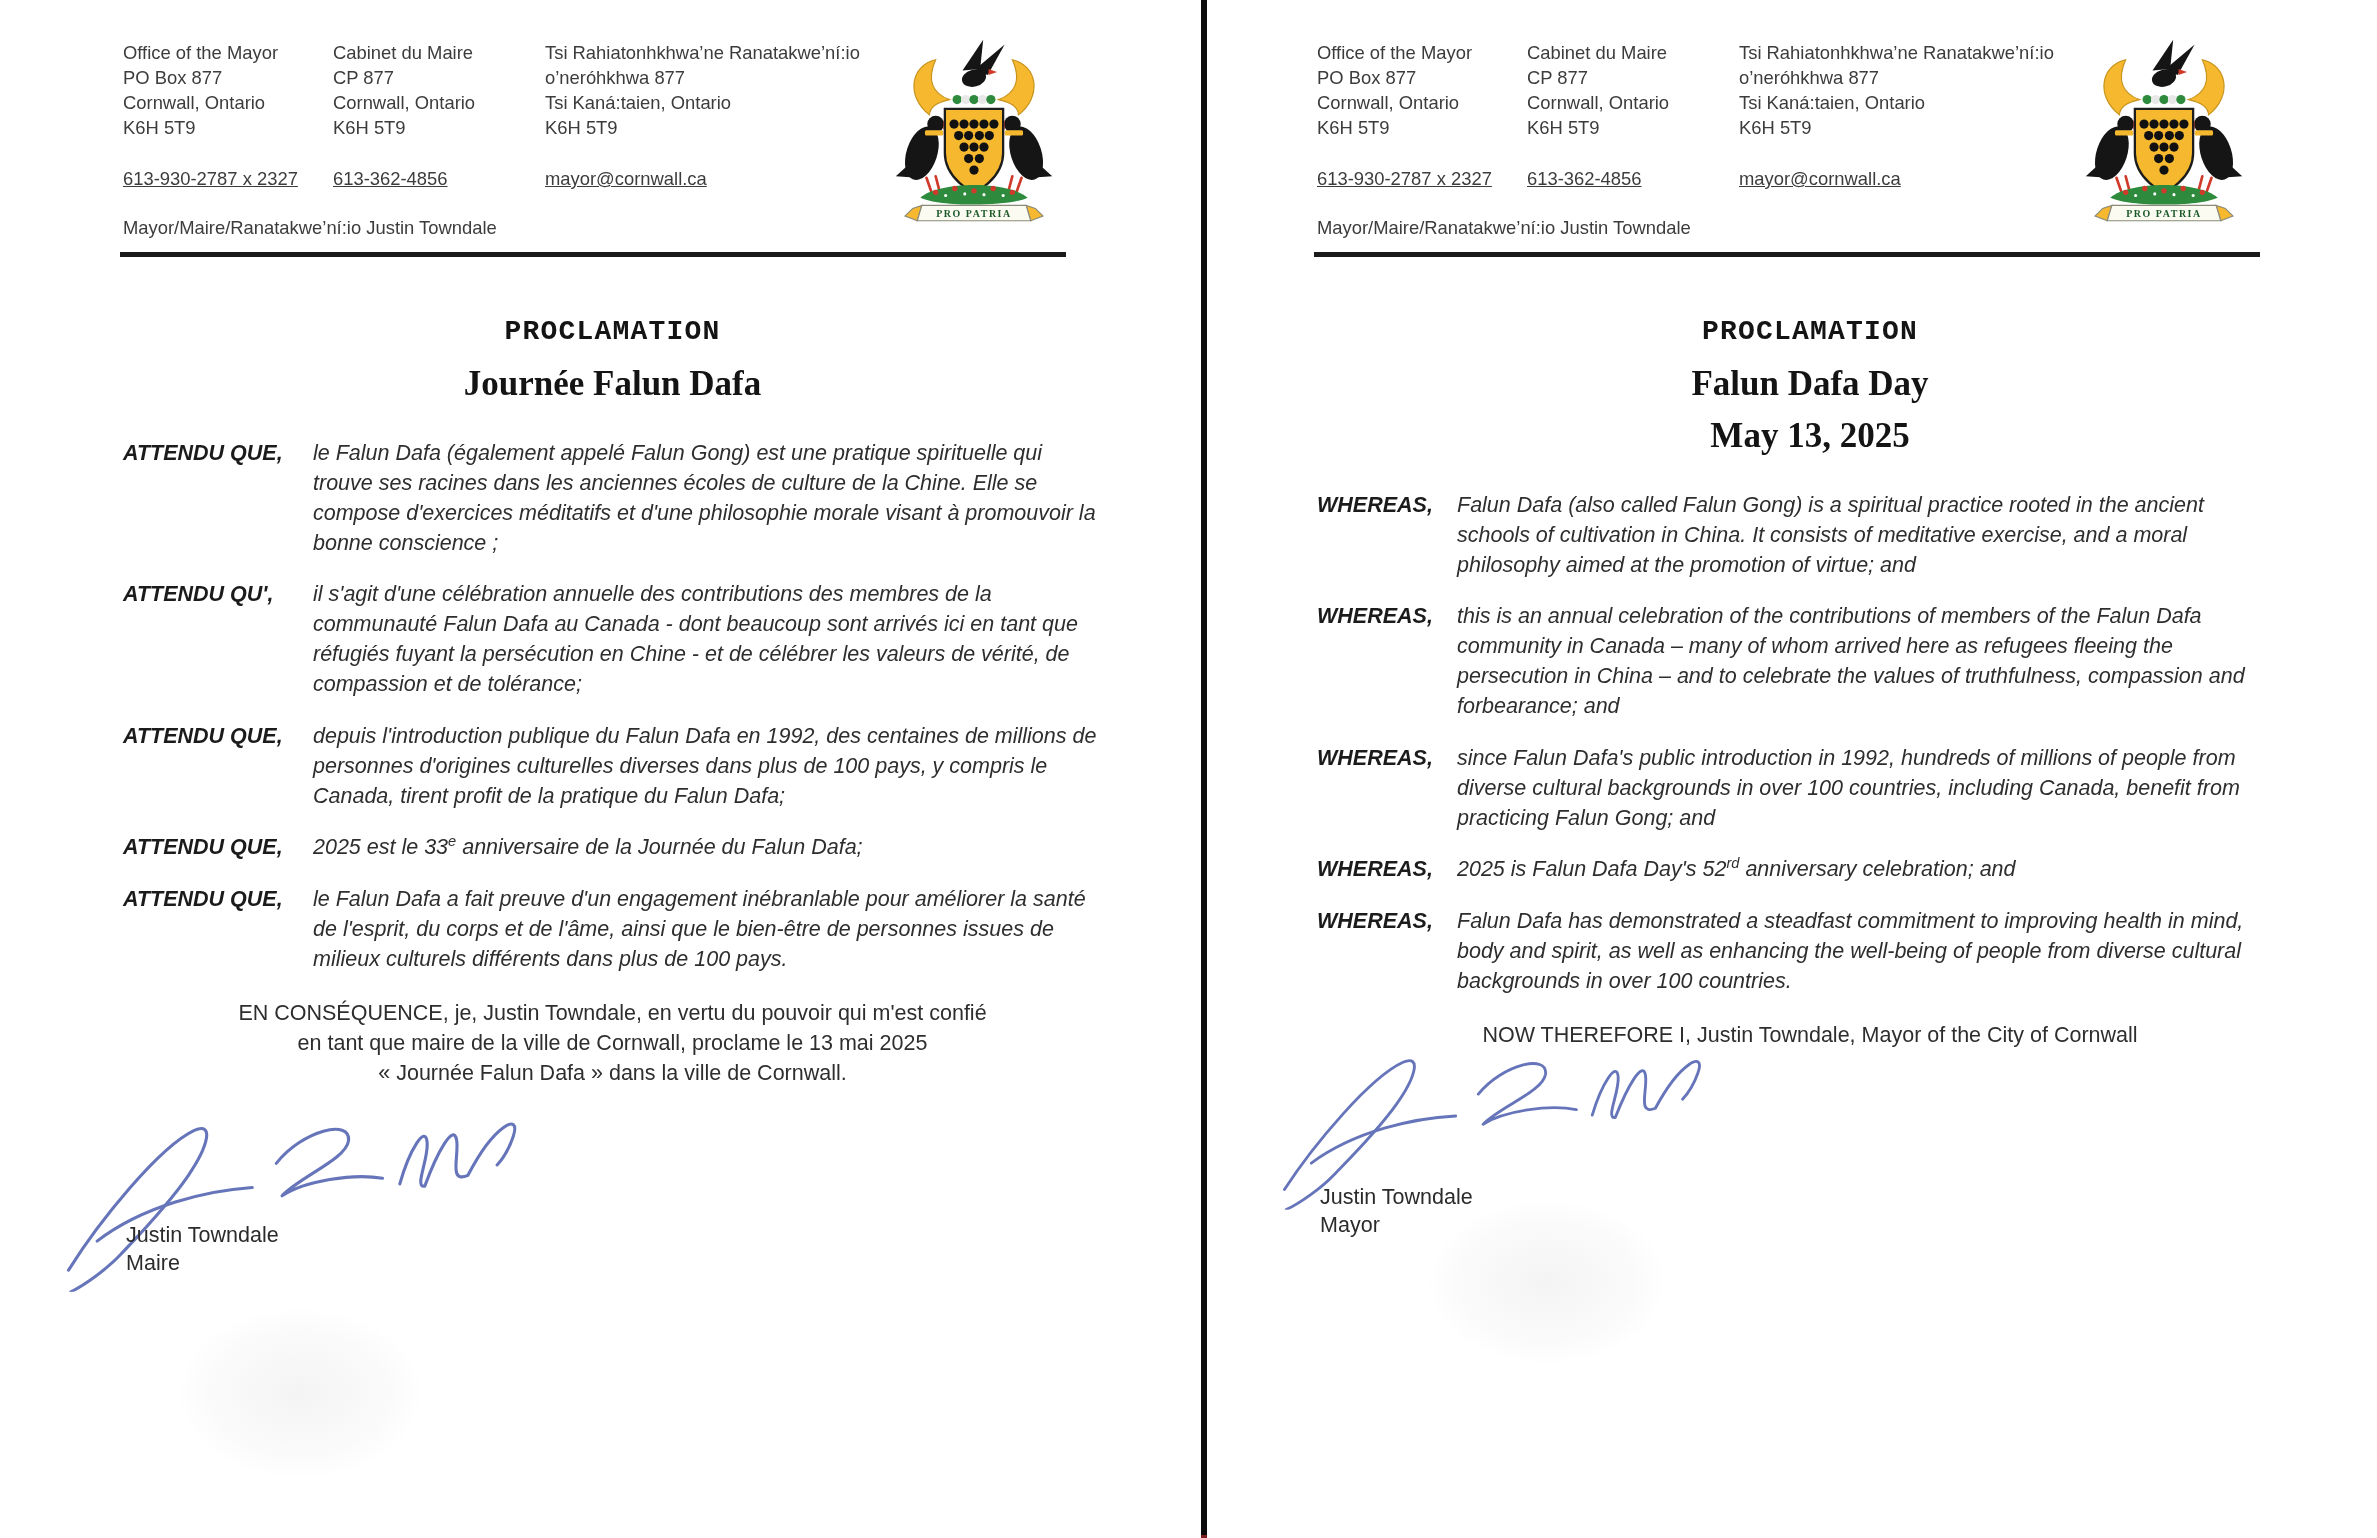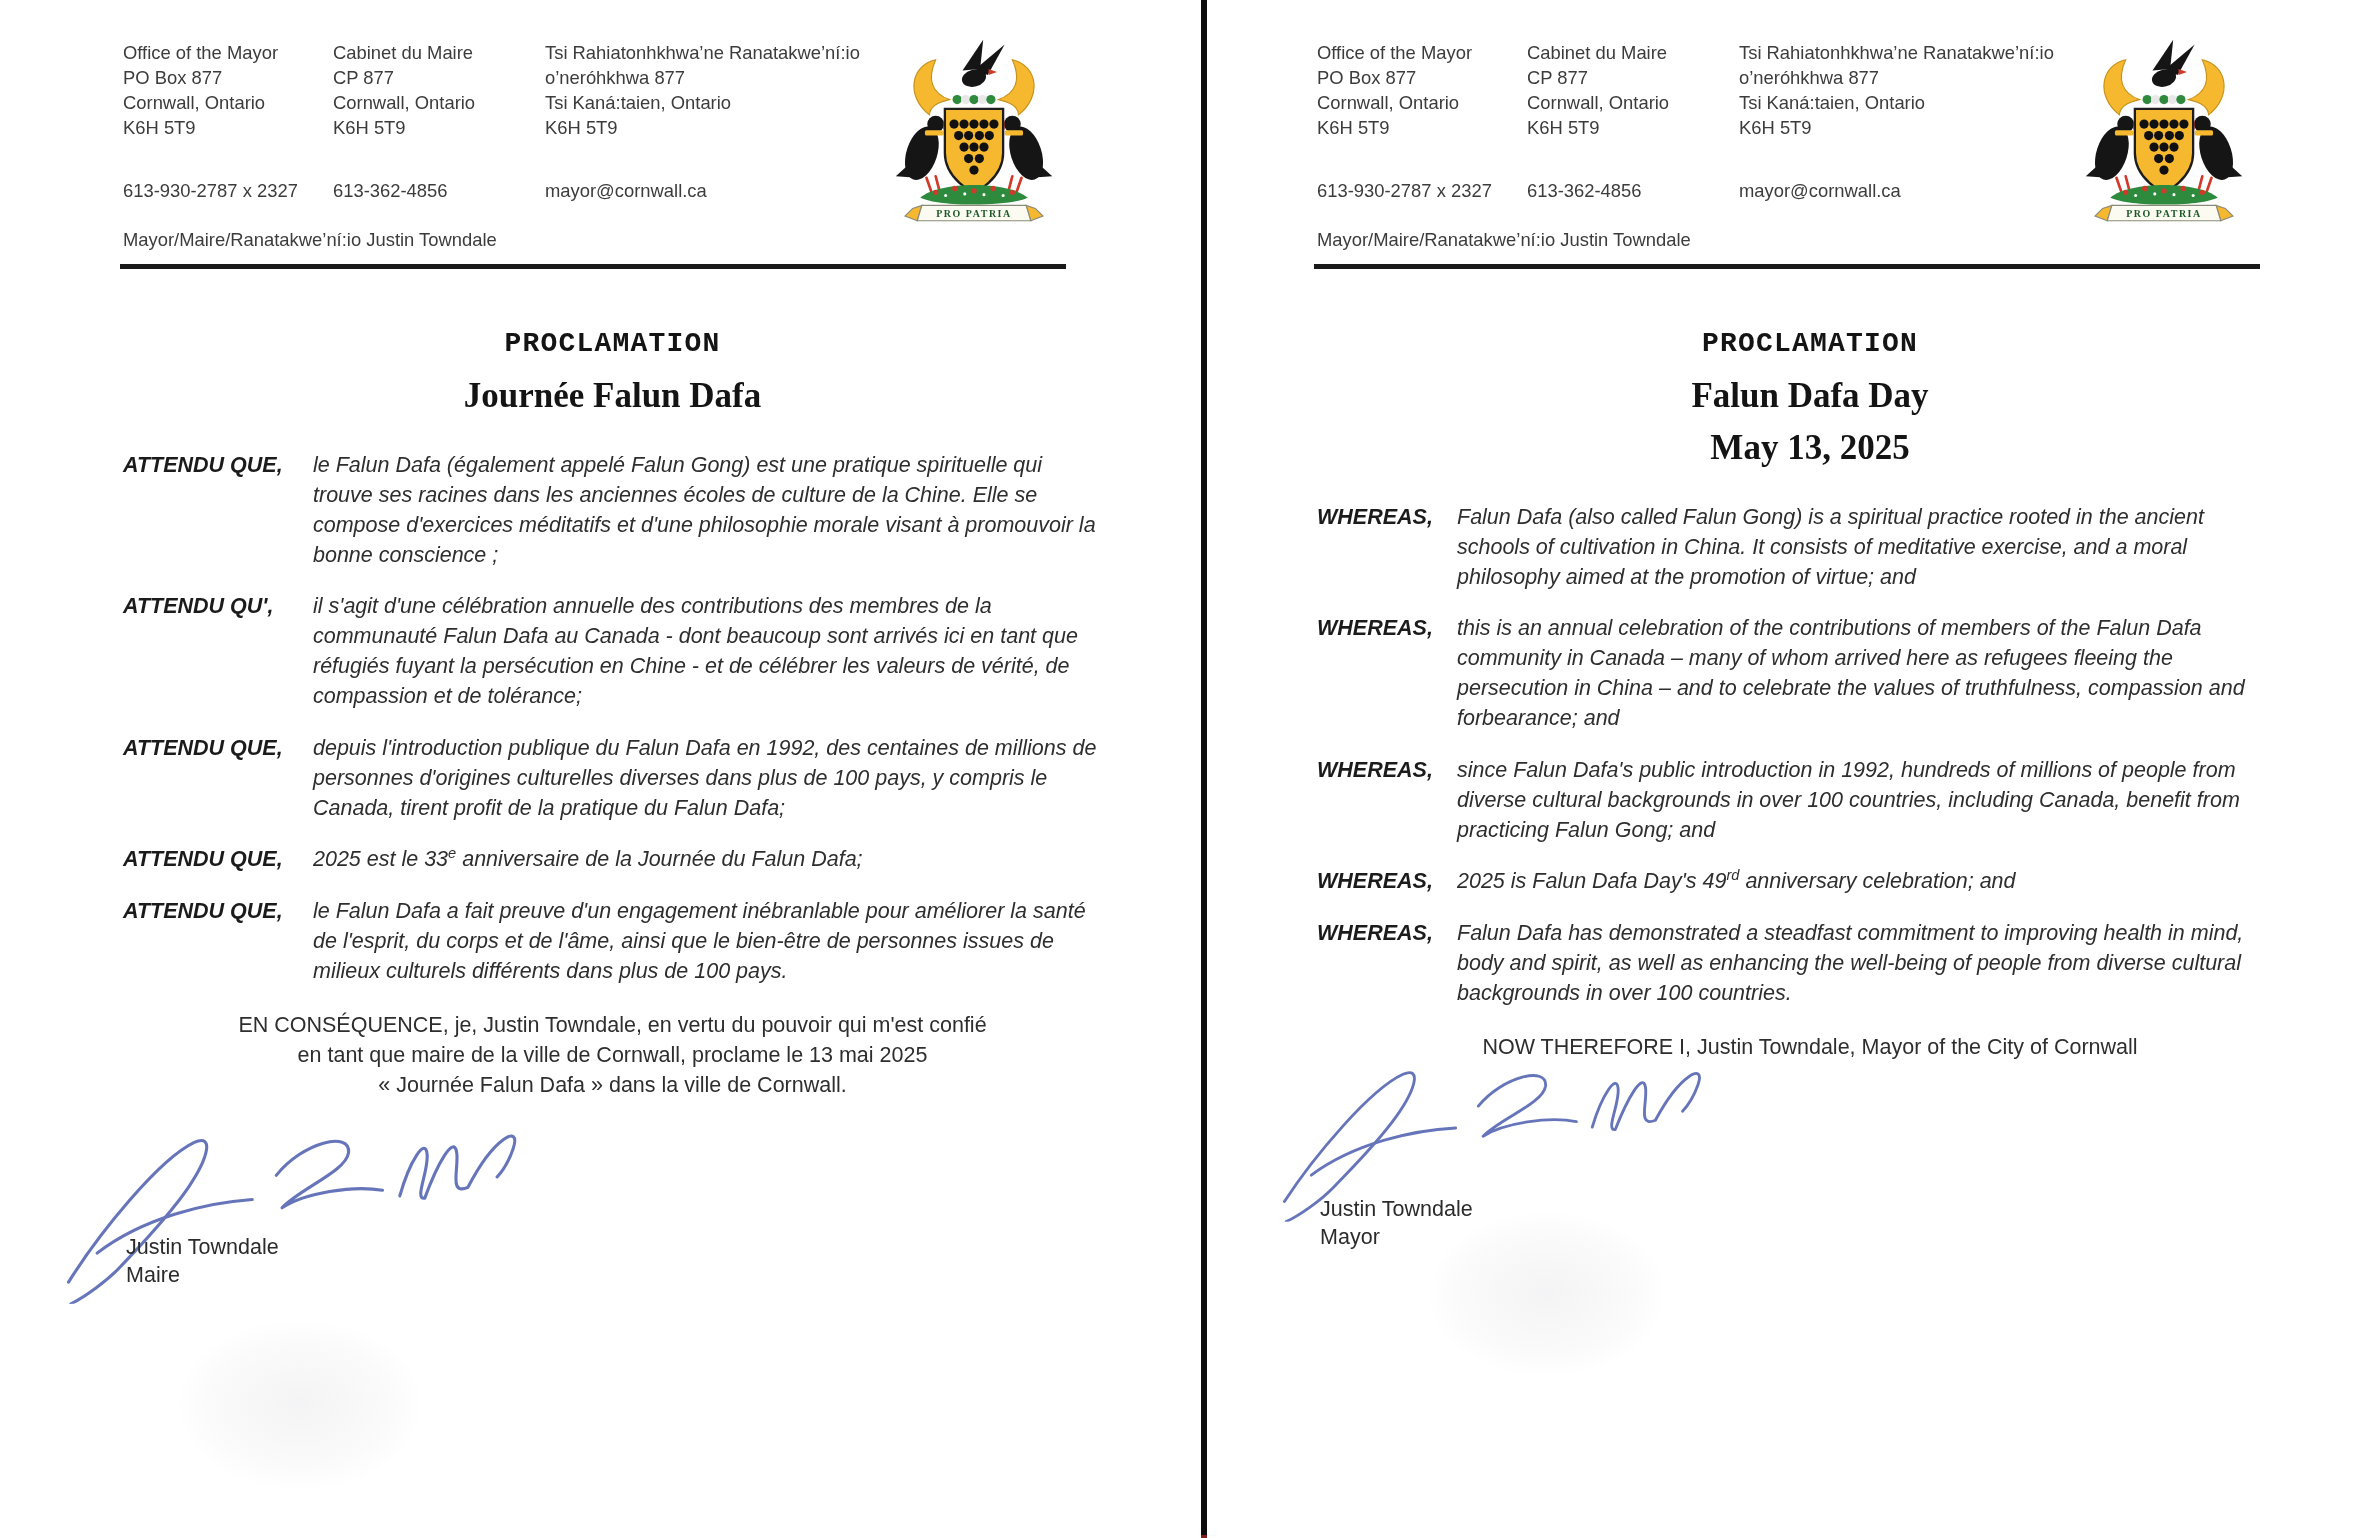--- a/index.html
+++ b/index.html
@@ -11,21 +11,21 @@
   .page.right{left:1207px;}
   .content{position:absolute;top:40px;}
   .page.left  .content{left:123px;width:979px;}
   .page.right .content{left:110px;width:986px;}
   
   .hdr{display:flex;font-size:18.4px;line-height:25px;color:#3c3c3c;}
   .hcol{display:flex;flex-direction:column;}
   .hcol.c1{width:210px;}
   .hcol.c2{width:212px;}
   .hcol.c3{width:368px;}
-  .hcontact{margin-top:38px;}
+  .hcontact{margin-top:26px;text-decoration:underline;}
   .mayorline{margin-top:24px;font-size:18.4px;line-height:25px;color:#3c3c3c;}
   .rule{margin-top:12.3px;height:4.6px;background:#1a1a1a;width:946px;margin-left:-3.1px;}
   
   .crest{position:absolute;top:38px;width:184px;height:196px;}
   .page.left  .crest{left:882px;}
   .page.right .crest{left:865px;}
   
   .titleblock{margin-top:49px;text-align:center;font-family:"Liberation Serif",serif;
               font-weight:bold;color:#141414;}
   .t1{font-size:28px;line-height:52px;letter-spacing:1.2px;font-family:Liberation Mono, monospace;}
@@ -255,21 +255,21 @@
         <div class="para">
           <div class="plabel">WHEREAS,</div>
           <div class="ptext"><span>this is an annual celebration of the contributions of members of the Falun Dafa community in Canada – many of whom arrived here as refugees fleeing the persecution in China – and to celebrate the values of truthfulness, compassion and forbearance; and</span><span class="psup"></span><span></span></div>
         </div>
         <div class="para">
           <div class="plabel">WHEREAS,</div>
           <div class="ptext"><span>since Falun Dafa's public introduction in 1992, hundreds of millions of people from diverse cultural backgrounds in over 100 countries, including Canada, benefit from practicing Falun Gong; and</span><span class="psup"></span><span></span></div>
         </div>
         <div class="para">
           <div class="plabel">WHEREAS,</div>
-          <div class="ptext"><span>2025 is Falun Dafa Day's 49</span><span class="psup">rd</span><span> anniversary celebration; and</span></div>
+          <div class="ptext"><span>2025 is Falun Dafa Day's 52</span><span class="psup">rd</span><span> anniversary celebration; and</span></div>
         </div>
         <div class="para">
           <div class="plabel">WHEREAS,</div>
           <div class="ptext"><span>Falun Dafa has demonstrated a steadfast commitment to improving health in mind, body and spirit, as well as enhancing the well-being of people from diverse cultural backgrounds in over 100 countries.</span><span class="psup"></span><span></span></div>
         </div>
       </div>
 
       <div class="closing">
         <div>NOW THEREFORE I, Justin Towndale, Mayor of the City of Cornwall</div>
       </div>

